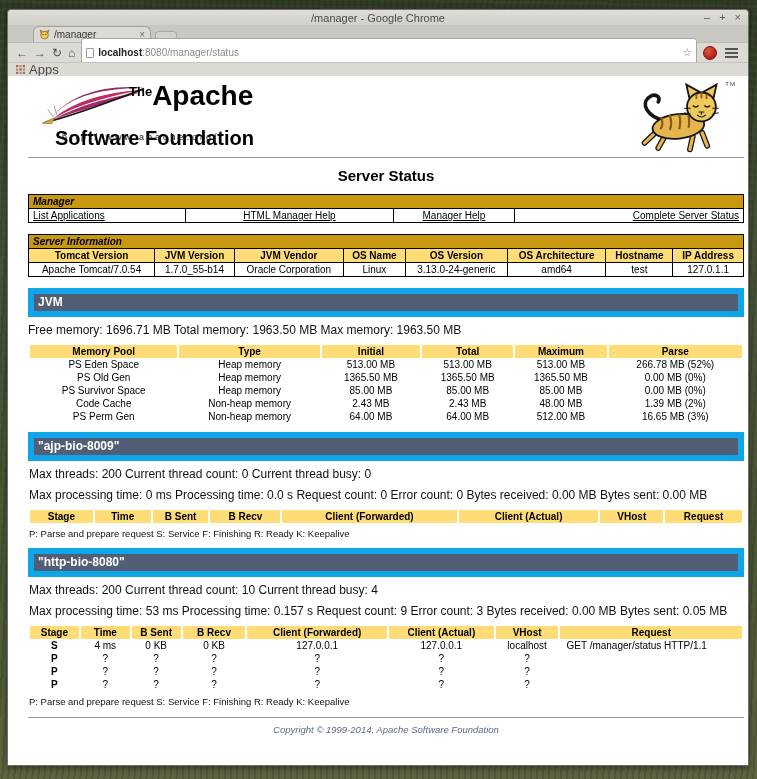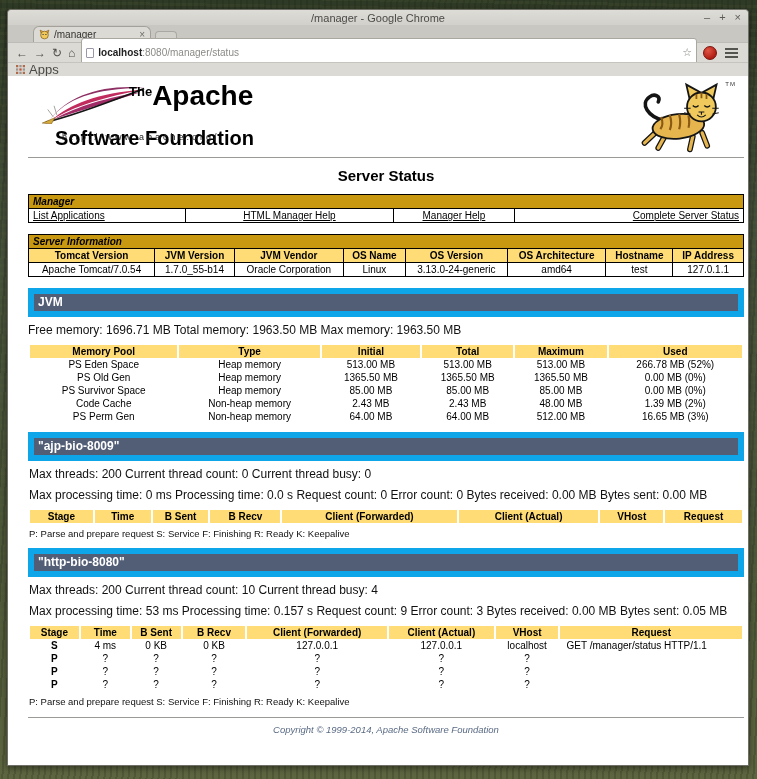--- a/index.html
+++ b/index.html
@@ -278,21 +278,21 @@
           <col style="width:13%">
           <col style="width:19%">
         </colgroup>
       <thead>
         <tr>
           <th>Memory Pool</th>
           <th>Type</th>
           <th>Initial</th>
           <th>Total</th>
           <th>Maximum</th>
-          <th>Used</th>
+          <th>Parse</th>
         </tr>
       </thead>
       <tbody>
           <tr>
             <td>PS Eden Space</td>
             <td>Heap memory</td>
             <td>513.00 MB</td>
             <td>513.00 MB</td>
             <td>513.00 MB</td>
             <td>266.78 MB (52%)</td>

